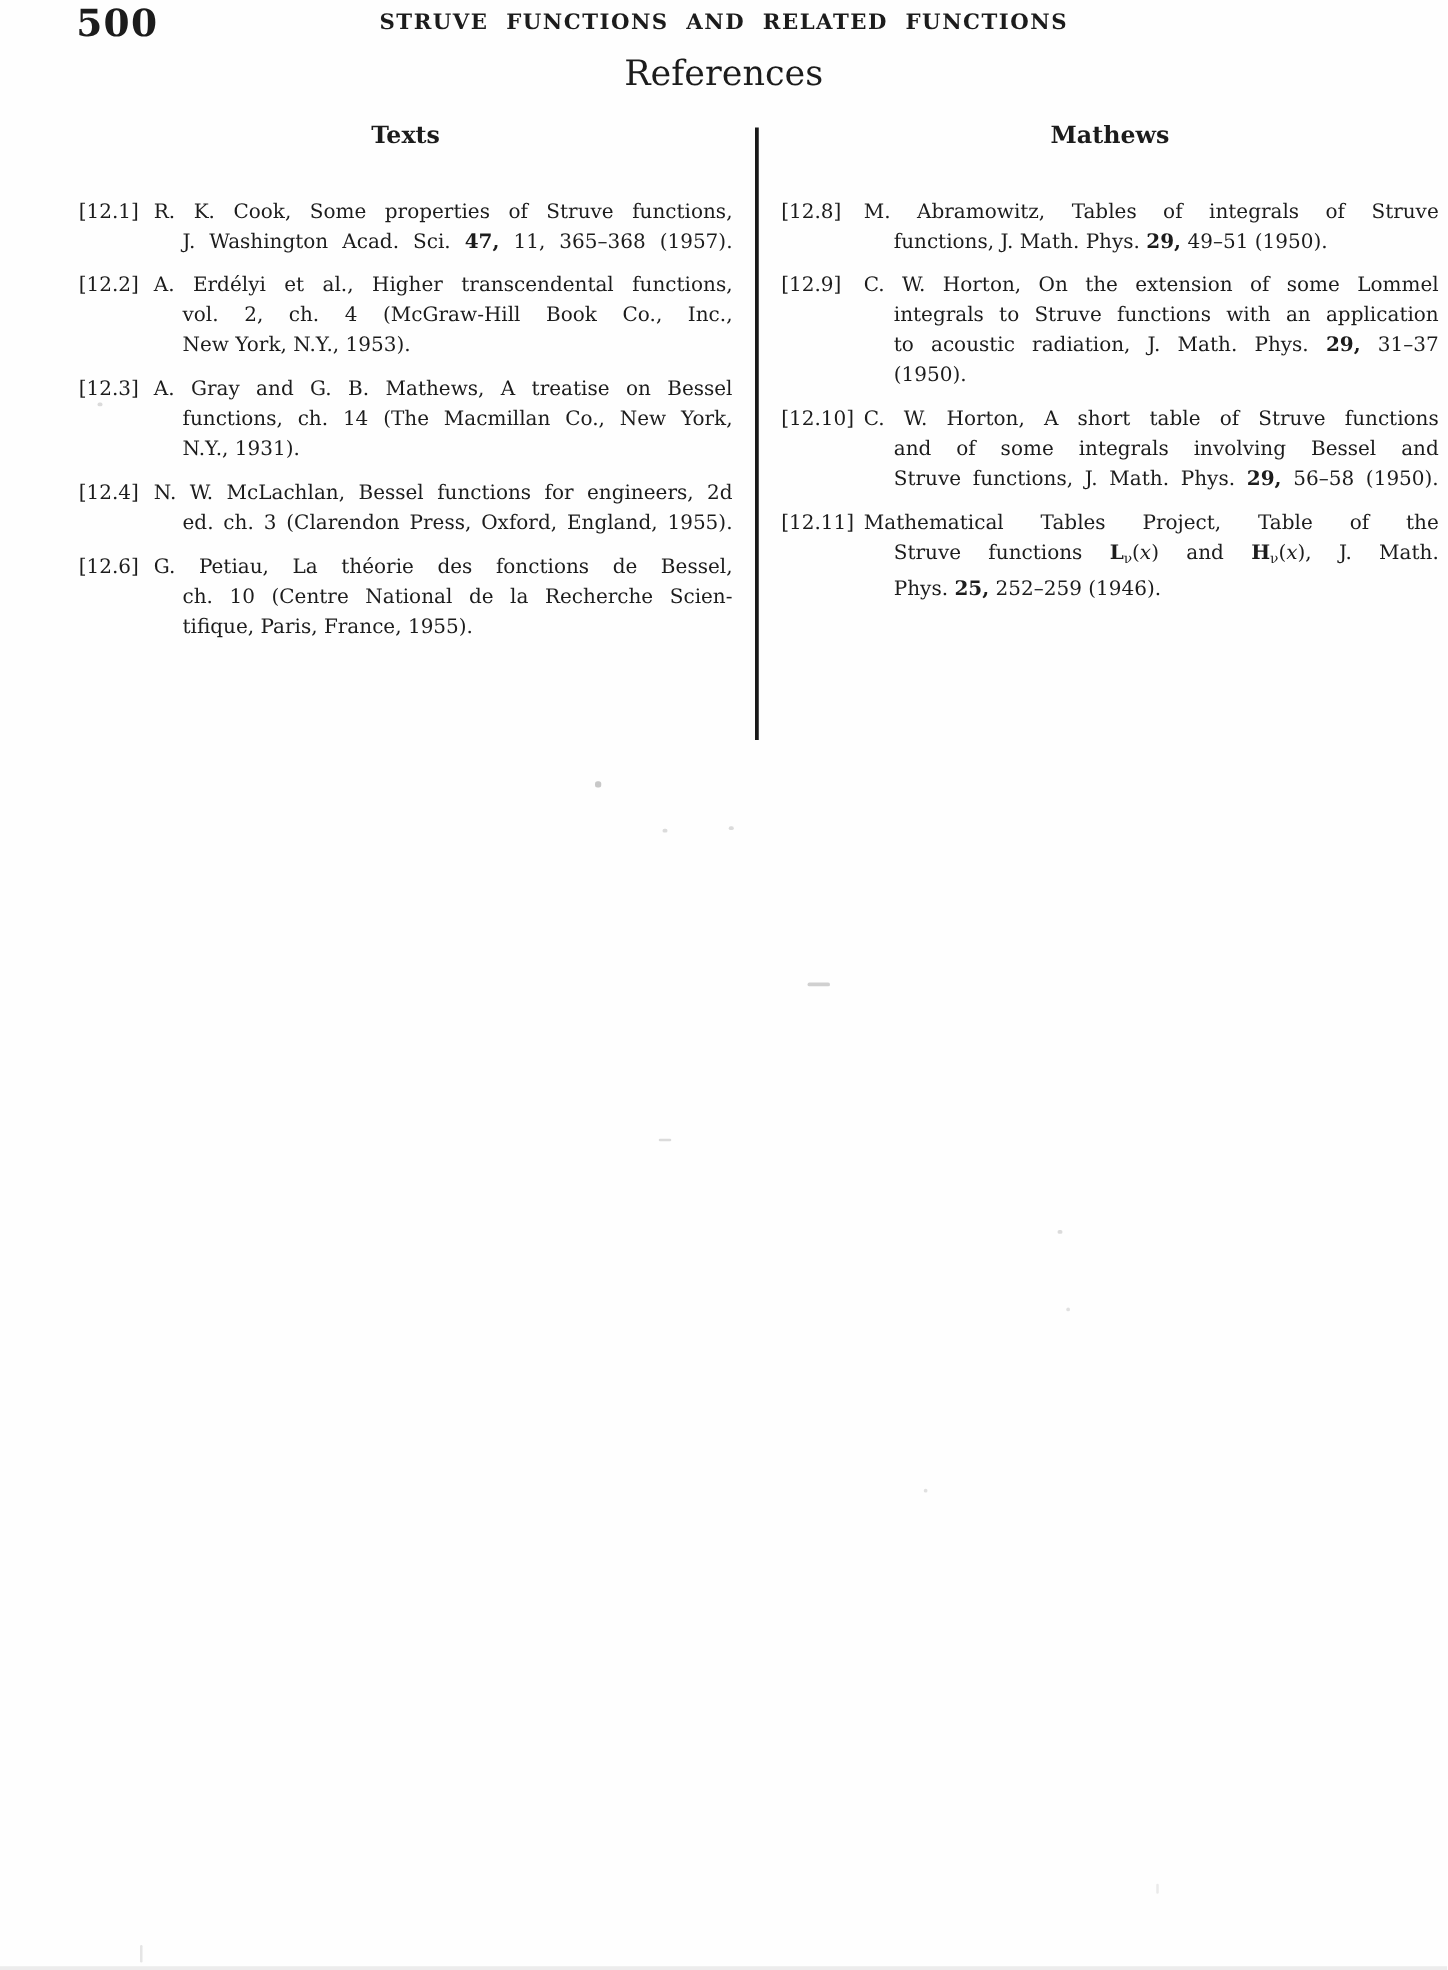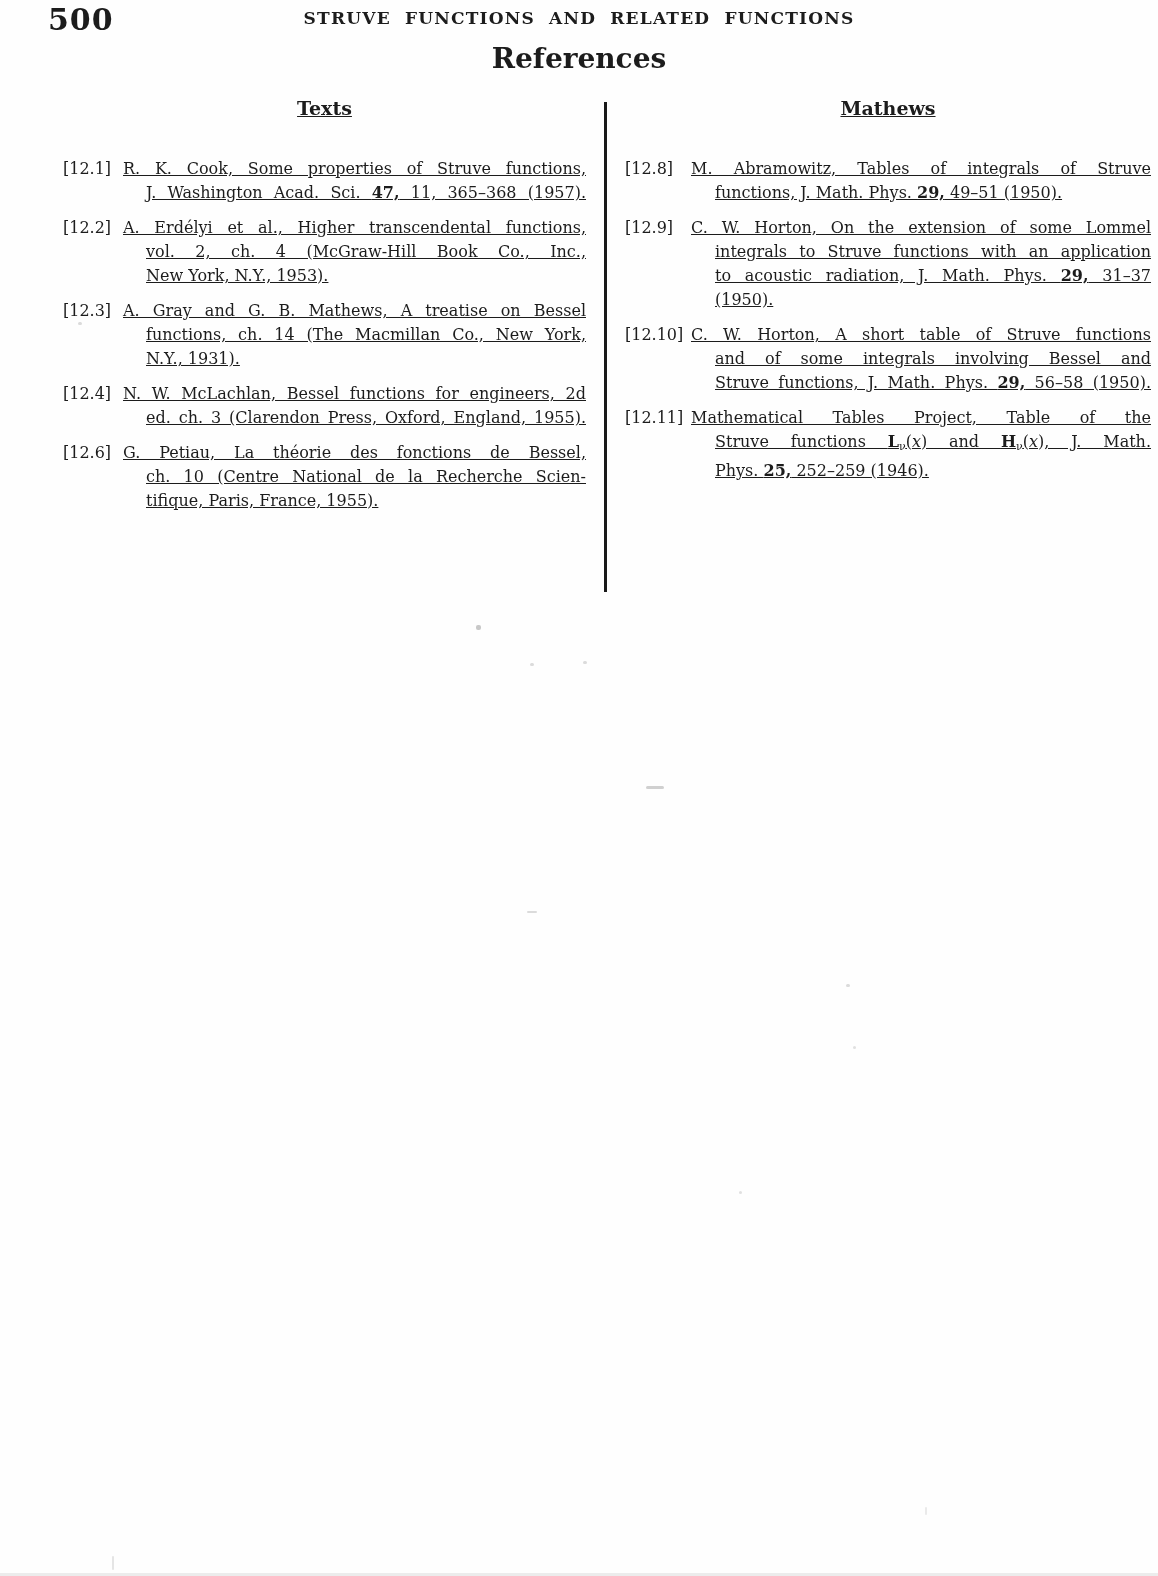--- a/index.html
+++ b/index.html
@@ -7,21 +7,21 @@
     position: relative;
     width: 1158px;
     height: 1576px;
     background: #fefefe;
     overflow: hidden;
     font-family: "DejaVu Serif", "Liberation Serif", serif;
     color: #1c1c1c;
   }
   .page-number {
     position: absolute;
-    left: 48px;
+    left: 61px;
     top: 2px;
     font-size: 30px;
     font-weight: bold;
     letter-spacing: 1px;
   }
   .running-head {
     position: absolute;
     left: 0;
     right: 0;
     top: 8px;
@@ -31,28 +31,27 @@
     letter-spacing: 1.2px;
     word-spacing: 7px;
   }
   .ref-title {
     position: absolute;
     left: 0;
     right: 0;
     top: 42px;
     text-align: center;
     font-size: 28px;
-    font-weight: bold;
+    font-weight: normal;
   }
   .col {
     position: absolute;
     top: 97px;
     font-size: 16px;
     line-height: 24px;
-    text-decoration: underline;
   }
   .col-left  { left: 63px;  width: 523px; --hang: 83px; --labelw: 52px; }
   .col-right { left: 625px; width: 526px; --hang: 90px; --labelw: 58px; }
   .col-heading {
     text-align: center;
     font-size: 19px;
     font-weight: bold;
     line-height: 22px;
     margin-bottom: 27px;
   }

